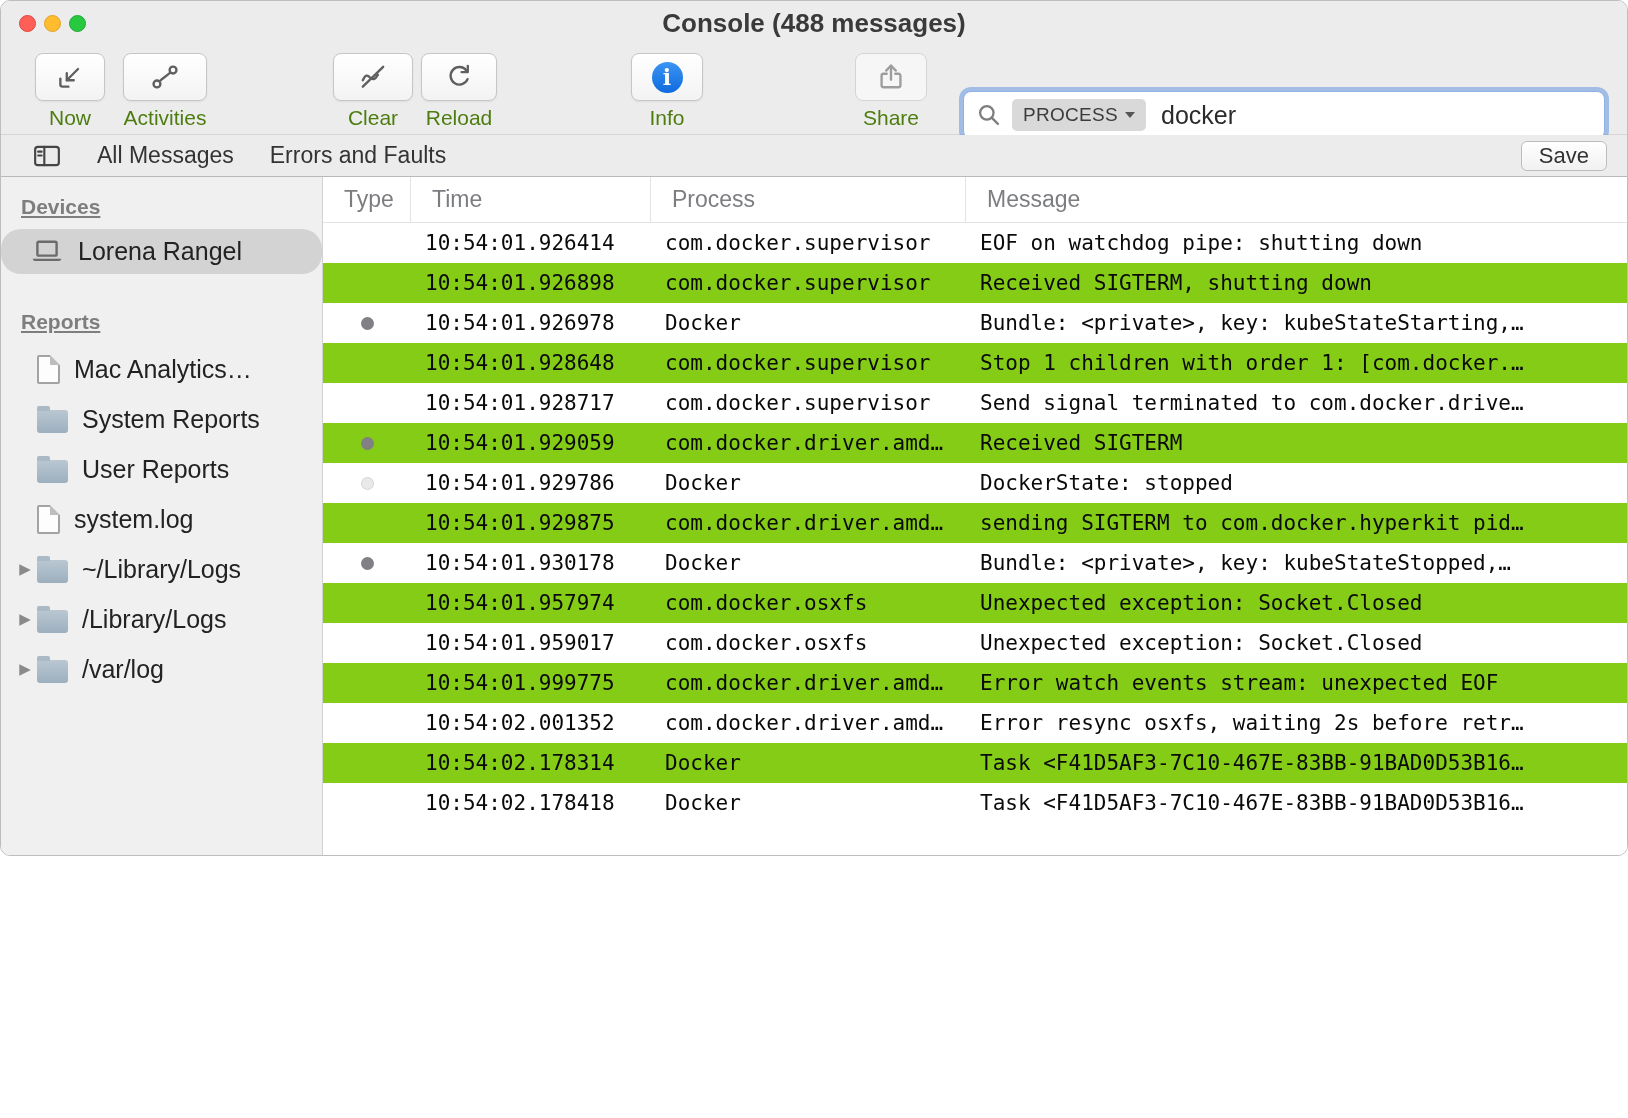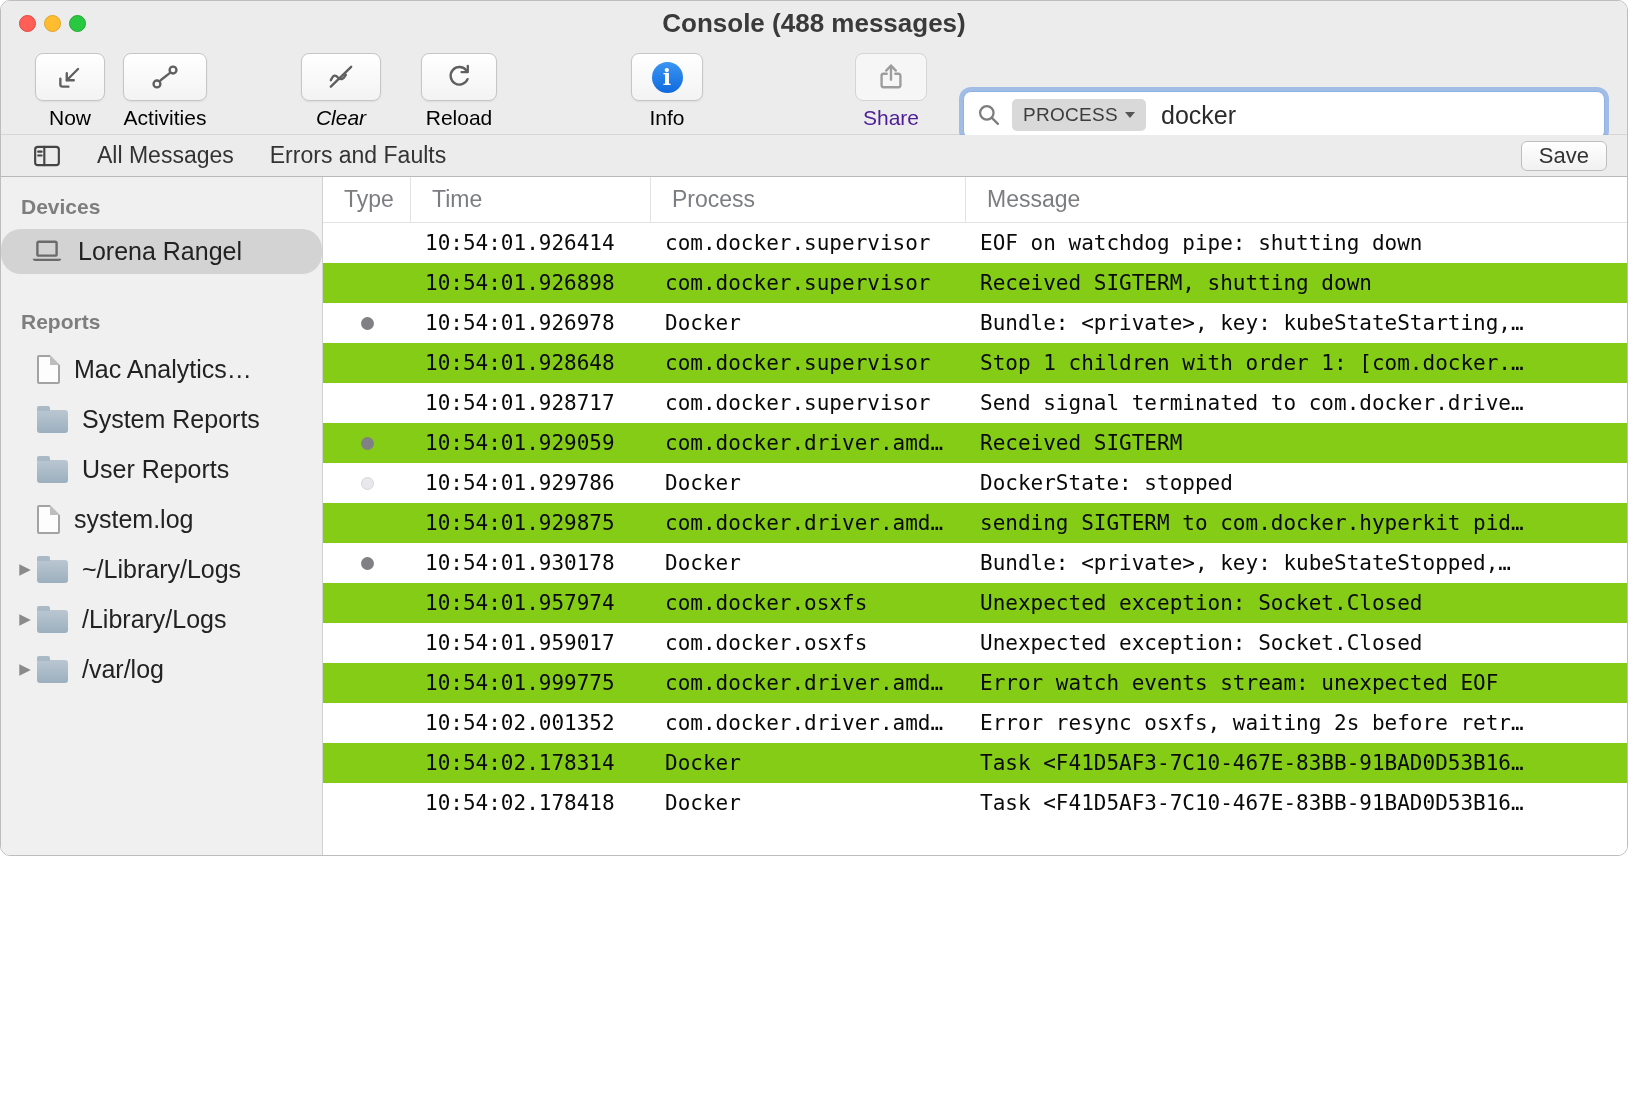--- a/index.html
+++ b/index.html
@@ -15,28 +15,28 @@
   .light.red    { background:var(--close,#ff5f57);    border:1px solid #e2463d; }
   .light.yellow { background:var(--minimize,#febc2e); border:1px solid #e0a32b; }
   .light.green  { background:var(--zoom,#28c840);     border:1px solid #23a834; }
   .window-title { font-size:26px; font-weight:600; color:#3a3a3a; }
 
   
   .toolbar { height:90px; background:#ececec; position:relative; border-bottom:1px solid #d6d6d6; }
   .tb-group { position:absolute; top:8px; display:flex; flex-direction:column; align-items:center; gap:5px; }
   .tb-btn { height:48px; border-radius:8px; background:linear-gradient(#ffffff,#f3f3f3); border:1px solid #c6c6c6;
             box-shadow:0 1px 2px rgba(0,0,0,.07); display:flex; align-items:center; justify-content:center; }
-  .tb-label { font-size:21px; color:#000000; white-space:nowrap; }
+  .tb-label { font-size:21px; color:#4d7c0f; white-space:nowrap; }
   .g-now        { left:34px; }  .g-now .tb-btn        { width:70px; }
   .g-activities { left:122px; } .g-activities .tb-btn { width:84px; }
-  .g-clear      { left:300px;font-style:italic; } .g-clear .tb-btn      { width:80px; }
+  .g-clear      { left:332px; } .g-clear .tb-btn      { width:80px; }
   .g-reload     { left:420px; } .g-reload .tb-btn     { width:76px; }
   .g-info       { left:630px; } .g-info .tb-btn       { width:72px; }
   .g-share      { left:854px; } .g-share .tb-btn      { width:72px; background:rgba(255,255,255,.55); border-color:#d4d4d4; box-shadow:none; }
-  .g-share .tb-label { color:#4c1d95; }
+  .g-share .tb-label { color:#4d7c0f; }
   .tb-icon { display:block; }
   .info-glyph { width:31px; height:31px; border-radius:50%; background:linear-gradient(#3b95f2,#0f6ade);
                 display:flex; align-items:center; justify-content:center; }
   .info-glyph::before { content:"i"; color:#fff; font-family:"DejaVu Serif", serif; font-size:22px; font-weight:bold; line-height:1; }
 
   
   .search { position:absolute; right:22px; top:46px; width:642px; height:48px; background:#fff;
             border:1px solid #8fb2e6; border-radius:8px; box-shadow:0 0 0 4px rgba(100,152,226,.55);
             display:flex; align-items:center; padding:0 12px; }
   .search-icon { display:flex; margin-right:10px; }
@@ -52,21 +52,21 @@
   .filter-item { font-size:23px; color:#333; margin-left:36px; white-space:nowrap; }
   .save-btn { position:absolute; right:20px; top:6px; height:30px; padding:0 17px; font-size:22px; color:#333;
               background:linear-gradient(#ffffff,#f1f1f1); border:1px solid #bdbdbd; border-radius:6px;
               font-family:"Liberation Sans", sans-serif; }
 
   
   .content { display:flex; height:940px; }
 
   
   .sidebar { width:322px; background:#f0f0f1; border-right:1px solid #d1d1d1; padding-top:18px; flex:none; }
-  .sb-header { font-size:21px; font-weight:700; color:#7e7e7e; padding:0 0 10px 20px; }
+  .sb-header { font-size:21px; font-weight:700; color:#7e7e7e; padding:0 0 10px 20px;text-decoration:underline; }
   .sb-header.reports { margin-top:36px; }
   .sb-row { height:45px; display:flex; align-items:center;border-radius:20px; }
   .sb-row.device { padding-left:28px; gap:13px; }
   .sb-row.selected { background:#d3d3d3; }
   .sb-label { font-size:25px; color:#222; white-space:nowrap; }
   .sb-list .sb-row { height:50px; }
   .disclosure { width:24px; margin-left:12px; text-align:center; visibility:hidden; flex:none; }
   .disclosure::before { content:"▶"; font-size:15px; color:#8a8a8a; }
   .disclosure.on { visibility:visible; }
   .sb-icon { margin-right:14px; flex:none; }

